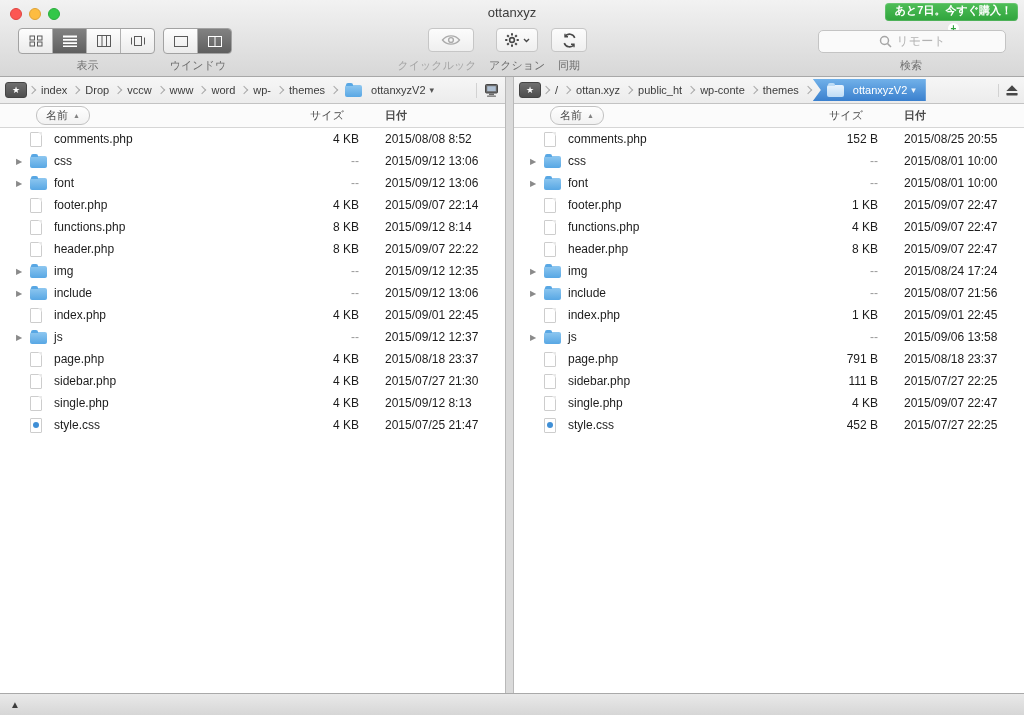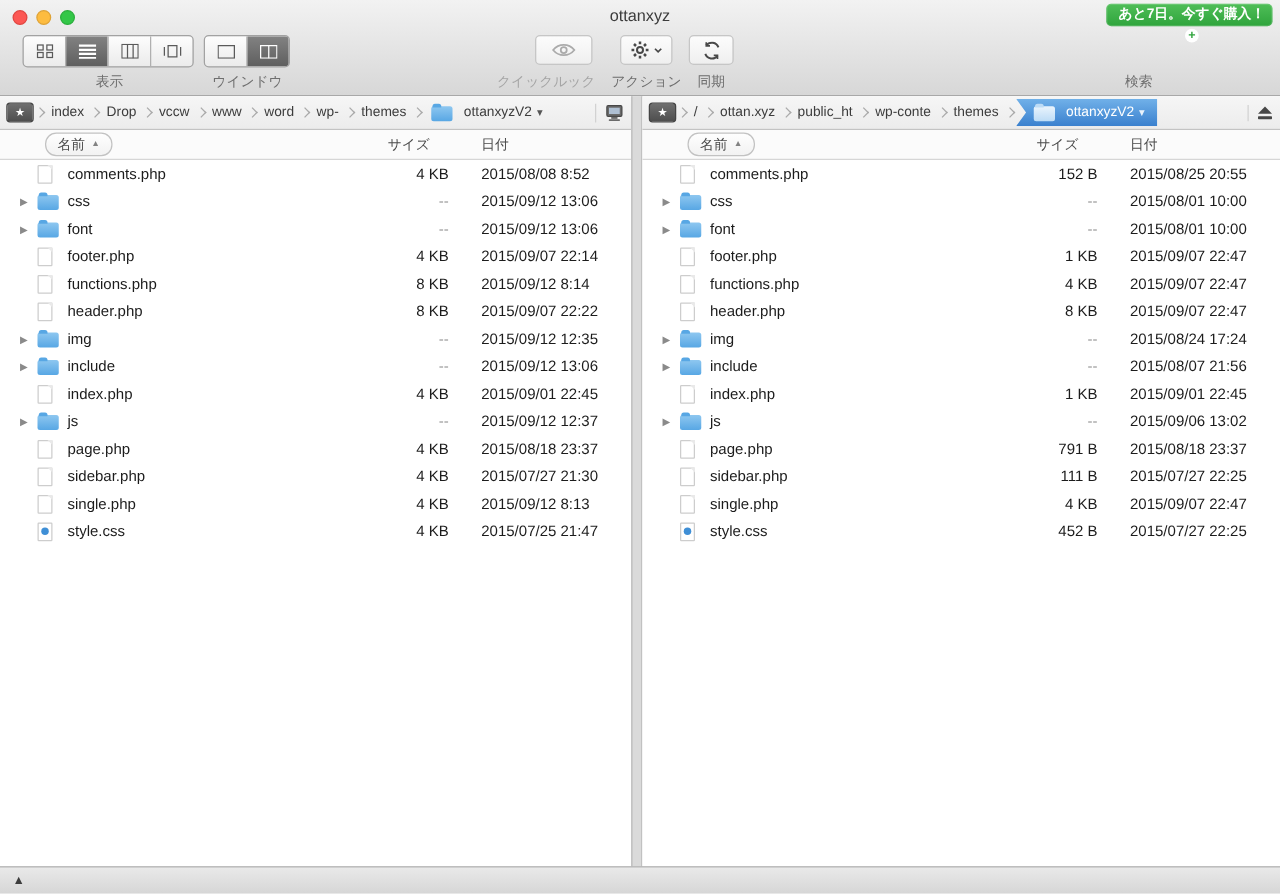--- a/index.html
+++ b/index.html
@@ -42,21 +42,21 @@
   .current.active{background:linear-gradient(#71b1e9,#3a80ce);color:#fff;clip-path:polygon(0 0,8px 50%,0 100%,100% 100%,100% 0);padding:4px 10px 4px 14px;}
   .current.active .dropdown{color:#eaf3fc;}
   .bar-end{margin-left:auto;display:flex;align-items:center;padding-left:6px;border-left:1px solid #d2d2d2;}
 
   .listheader{height:23px;background:#fbfbfb;border-bottom:1px solid #d6d6d6;display:flex;align-items:center;font-size:11px;color:#4a4a4a;padding-left:8px;}
   .hspacer{width:28px;}
   .pill{border:1px solid #c2c2c2;border-radius:9px;padding:1px 9px;background:linear-gradient(#fefefe,#f2f2f2);display:flex;gap:5px;align-items:center;}
   .pill .arrow{font-size:7px;color:#828282;}
   .hfill{flex:1;}
   .hsize{width:64px;text-align:center;}
-  .hdate{width:146px;padding-left:26px;box-sizing:border-box;}
+  .hdate{width:146px;padding-left:26px;box-sizing:border-box;font-weight:bold;}
 
   .filelist{flex:1;overflow:hidden;background:#fff;}
   .row{display:flex;align-items:center;height:22px;padding-left:16px;font-size:12px;color:#1c1c1c;}
   .disc{width:14px;font-size:8px;color:#8a8a8a;flex:none;}
   .ficon{width:22px;display:flex;flex:none;}
   .fname{flex:1;padding-left:2px;white-space:nowrap;overflow:hidden;}
   .fsize{width:64px;text-align:right;}
   .fsize.dim{color:#9a9a9a;}
   .fdate{width:146px;padding-left:26px;box-sizing:border-box;white-space:nowrap;}
 
@@ -179,20 +179,29 @@
         <svg width="15" height="15" viewBox="0 0 16 16" fill="none" stroke="#484848" stroke-width="1.7">
           <path d="M13.6 5.2A6 6 0 0 0 3.2 3.6"></path>
           <path d="M2.4 10.8a6 6 0 0 0 10.4 1.6"></path>
           <path d="M3.2 0.8v3.2h3.2" stroke-width="1.4"></path>
           <path d="M12.8 15.2V12H9.6" stroke-width="1.4"></path>
         </svg>
       </span>
     </div>
     <div class="tb-label" style="left:551px;width:36px;">同期</div>
 
+    <div class="search">
+      <span>
+        <svg width="13" height="13" fill="none" stroke="#a6a6a6" stroke-width="1.5">
+            <circle cx="5.5" cy="5.5" r="4"></circle>
+            <path d="M8.6 8.6l3.4 3.4"></path>
+          </svg>
+      </span>
+      <span>リモート</span>
+    </div>
     <div class="tb-label" style="left:818px;width:186px;">検索</div>
   </div>
 
   <div class="panes">
 
     <section class="pane left" id="pane-left">
       <div class="pathbar">
         <span class="starbtn">
             <span>★</span>
           </span>
@@ -499,21 +508,21 @@
     <span class="fsize">1 KB</span>
     <span class="fdate">2015/09/01 22:45</span>
   </div>
           <div class="row">
     <span class="disc">▶</span>
     <span class="ficon">
               <span class="ficon-shape icon-folder"></span>
             </span>
     <span class="fname">js</span>
     <span class="fsize dim">--</span>
-    <span class="fdate">2015/09/06 13:02</span>
+    <span class="fdate">2015/09/06 13:58</span>
   </div>
           <div class="row">
     <span class="disc" style="visibility: hidden;">▶</span>
     <span class="ficon">
               <span class="ficon-shape icon-php"></span>
             </span>
     <span class="fname">page.php</span>
     <span class="fsize">791 B</span>
     <span class="fdate">2015/08/18 23:37</span>
   </div>

